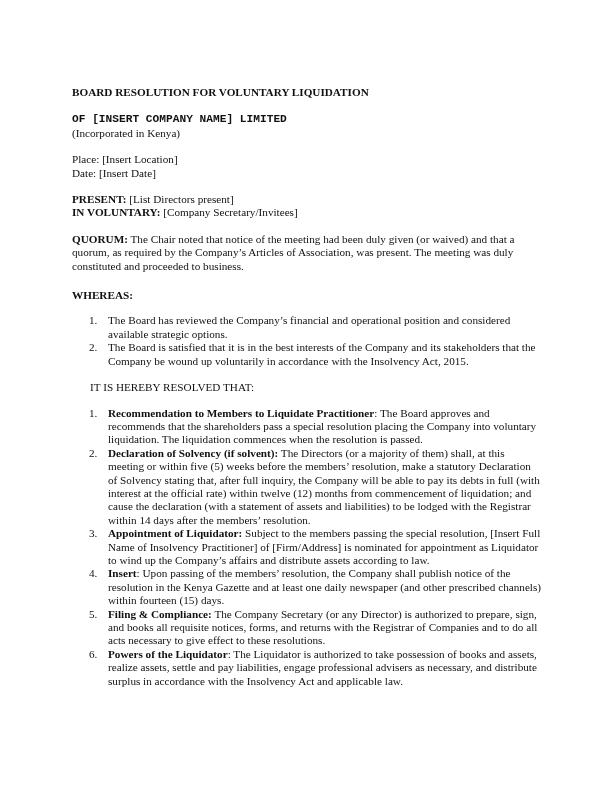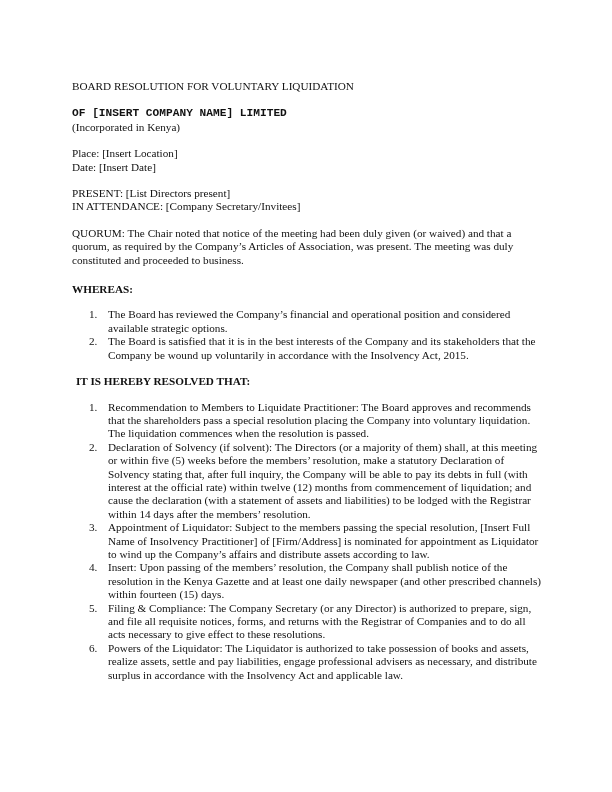--- a/index.html
+++ b/index.html
@@ -2,64 +2,64 @@
 <html><head>
   <meta charset="utf-8">
   <style>
     html, body { margin: 0; padding: 0; background: #ffffff; }
     body {
       width: 612px; height: 792px; overflow: hidden; position: relative;
       font-family: "Liberation Serif", "DejaVu Serif", serif;
       color: #111111; font-size: 11.2px; line-height: 13.4px;
     }
     .page { position: absolute; left: 72px; top: 72px; width: 470px; }
-    .title { font-weight: normal; margin: 8px 0 14px 0; }
+    .title { font-weight: bold; margin: 14px 0 14px 0; }
     .company { font-weight: bold; font-family: Liberation Mono, monospace; }
     .block { margin: 0 0 13px 0; }
     .line { display: block; }
-    b { font-weight: normal; }
+    b { font-weight: bold; }
     .section-head { font-weight: bold; margin: 16px 0 12px 0; }
     ol { list-style: none; margin: 0 0 13px 0; padding: 0; }
     ol li { position: relative; padding-left: 36px; margin: 0; }
     ol li .num { position: absolute; left: 17px; top: 0; }
-    .resolved-head { font-weight: bold; margin: 0 0 12px 4px; }
+    .resolved-head { font-weight: normal; margin: 0 0 12px 18px; }
   </style>
 </head>
 <body>
 
 <div class="page">
   <div class="title">BOARD RESOLUTION FOR VOLUNTARY LIQUIDATION</div>
 
   <div class="block">
     <span class="line company">OF [INSERT COMPANY NAME] LIMITED</span>
     <span class="line">(Incorporated in Kenya)</span>
   </div>
 
   <div class="block">
     <span class="line">Place: [Insert Location]</span>
     <span class="line">Date: [Insert Date]</span>
   </div>
 
   <div class="block">
     <span class="line"><b>PRESENT:</b><span> [List Directors present]</span></span>
-    <span class="line"><b>IN ATTENDANCE:</b><span> [Company Secretary/Invitees]</span></span>
+    <span class="line"><b>IN VOLUNTARY:</b><span> [Company Secretary/Invitees]</span></span>
   </div>
 
   <div class="block"><b>QUORUM:</b><span> The Chair noted that notice of the meeting had been duly given (or waived) and that a quorum, as required by the Company’s Articles of Association, was present. The meeting was duly constituted and proceeded to business.</span></div>
 
   <div class="section-head">WHEREAS:</div>
 
   <ol>
     <li><span class="num">1.</span><span>The Board has reviewed the Company’s financial and operational position and considered available strategic options.</span></li>
     <li><span class="num">2.</span><span>The Board is satisfied that it is in the best interests of the Company and its stakeholders that the Company be wound up voluntarily in accordance with the Insolvency Act, 2015.</span></li>
   </ol>
 
   <div class="resolved-head">IT IS HEREBY RESOLVED THAT:</div>
 
   <ol>
     <li><span class="num">1.</span><b>Recommendation to Members to Liquidate Practitioner</b><span>: The Board approves and recommends that the shareholders pass a special resolution placing the Company into voluntary liquidation. The liquidation commences when the resolution is passed.</span></li>
     <li><span class="num">2.</span><b>Declaration of Solvency (if solvent):</b><span> The Directors (or a majority of them) shall, at this meeting or within five (5) weeks before the members’ resolution, make a statutory Declaration of Solvency stating that, after full inquiry, the Company will be able to pay its debts in full (with interest at the official rate) within twelve (12) months from commencement of liquidation; and cause the declaration (with a statement of assets and liabilities) to be lodged with the Registrar within 14 days after the members’ resolution.</span></li>
     <li><span class="num">3.</span><b>Appointment of Liquidator:</b><span> Subject to the members passing the special resolution, [Insert Full Name of Insolvency Practitioner] of [Firm/Address] is nominated for appointment as Liquidator to wind up the Company’s affairs and distribute assets according to law.</span></li>
     <li><span class="num">4.</span><b>Insert</b><span>: Upon passing of the members’ resolution, the Company shall publish notice of the resolution in the Kenya Gazette and at least one daily newspaper (and other prescribed channels) within fourteen (15) days.</span></li>
-    <li><span class="num">5.</span><b>Filing &amp; Compliance:</b><span> The Company Secretary (or any Director) is authorized to prepare, sign, and file all requisite notices, forms, and returns with the Registrar of Companies and to do all acts necessary to give effect to these resolutions.</span></li>
+    <li><span class="num">5.</span><b>Filing &amp; Compliance:</b><span> The Company Secretary (or any Director) is authorized to prepare, sign, and books all requisite notices, forms, and returns with the Registrar of Companies and to do all acts necessary to give effect to these resolutions.</span></li>
     <li><span class="num">6.</span><b>Powers of the Liquidator</b><span>: The Liquidator is authorized to take possession of books and assets, realize assets, settle and pay liabilities, engage professional advisers as necessary, and distribute surplus in accordance with the Insolvency Act and applicable law.</span></li>
   </ol>
 </div>
 
 </body></html>

